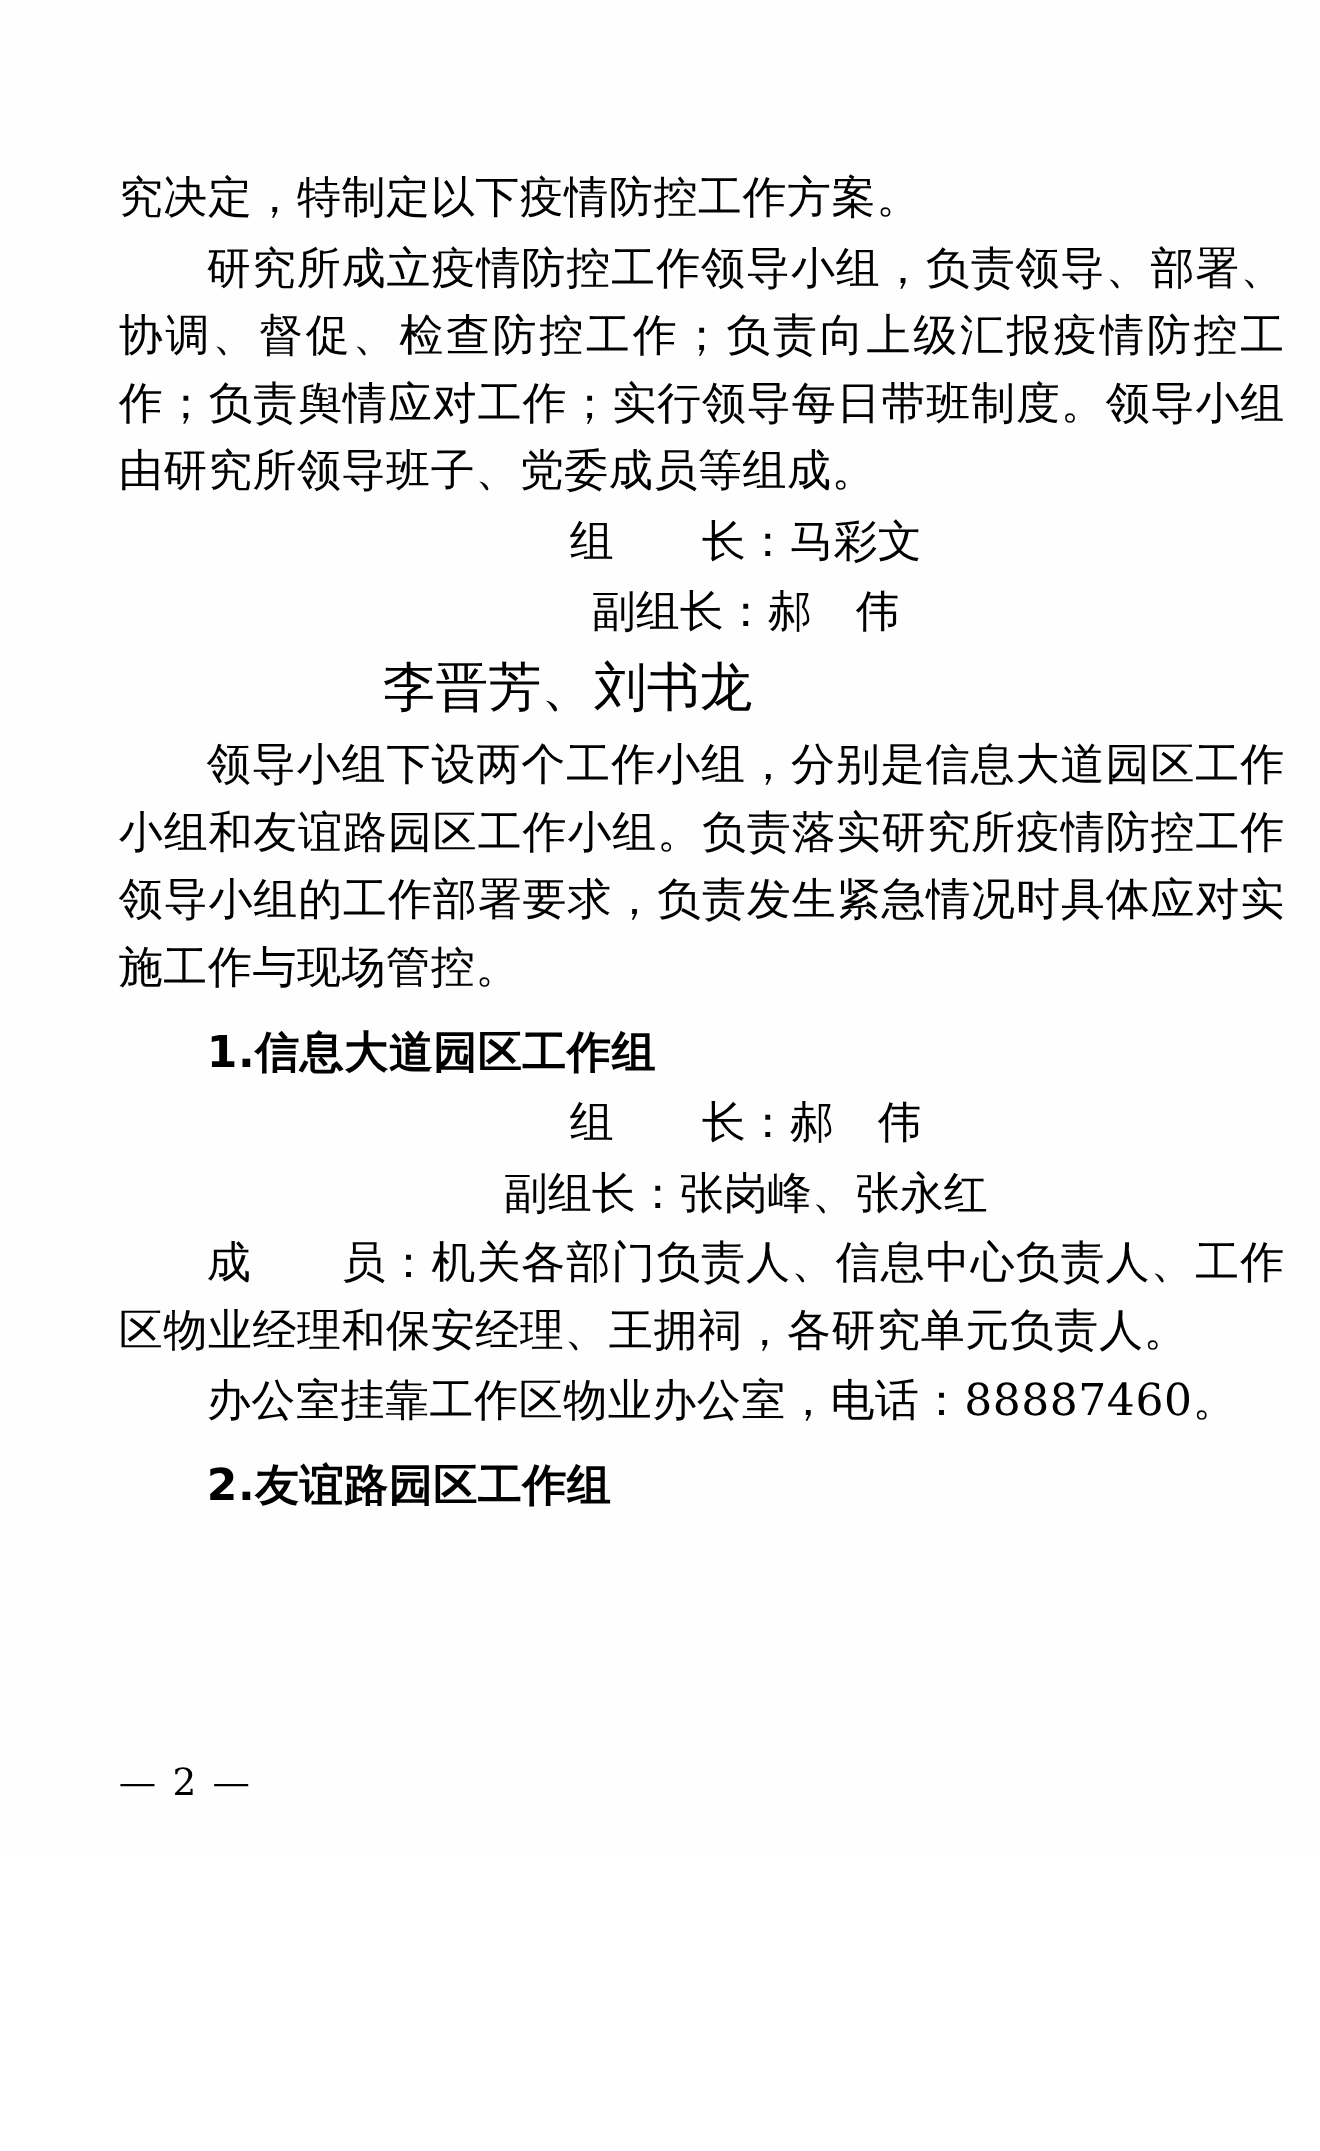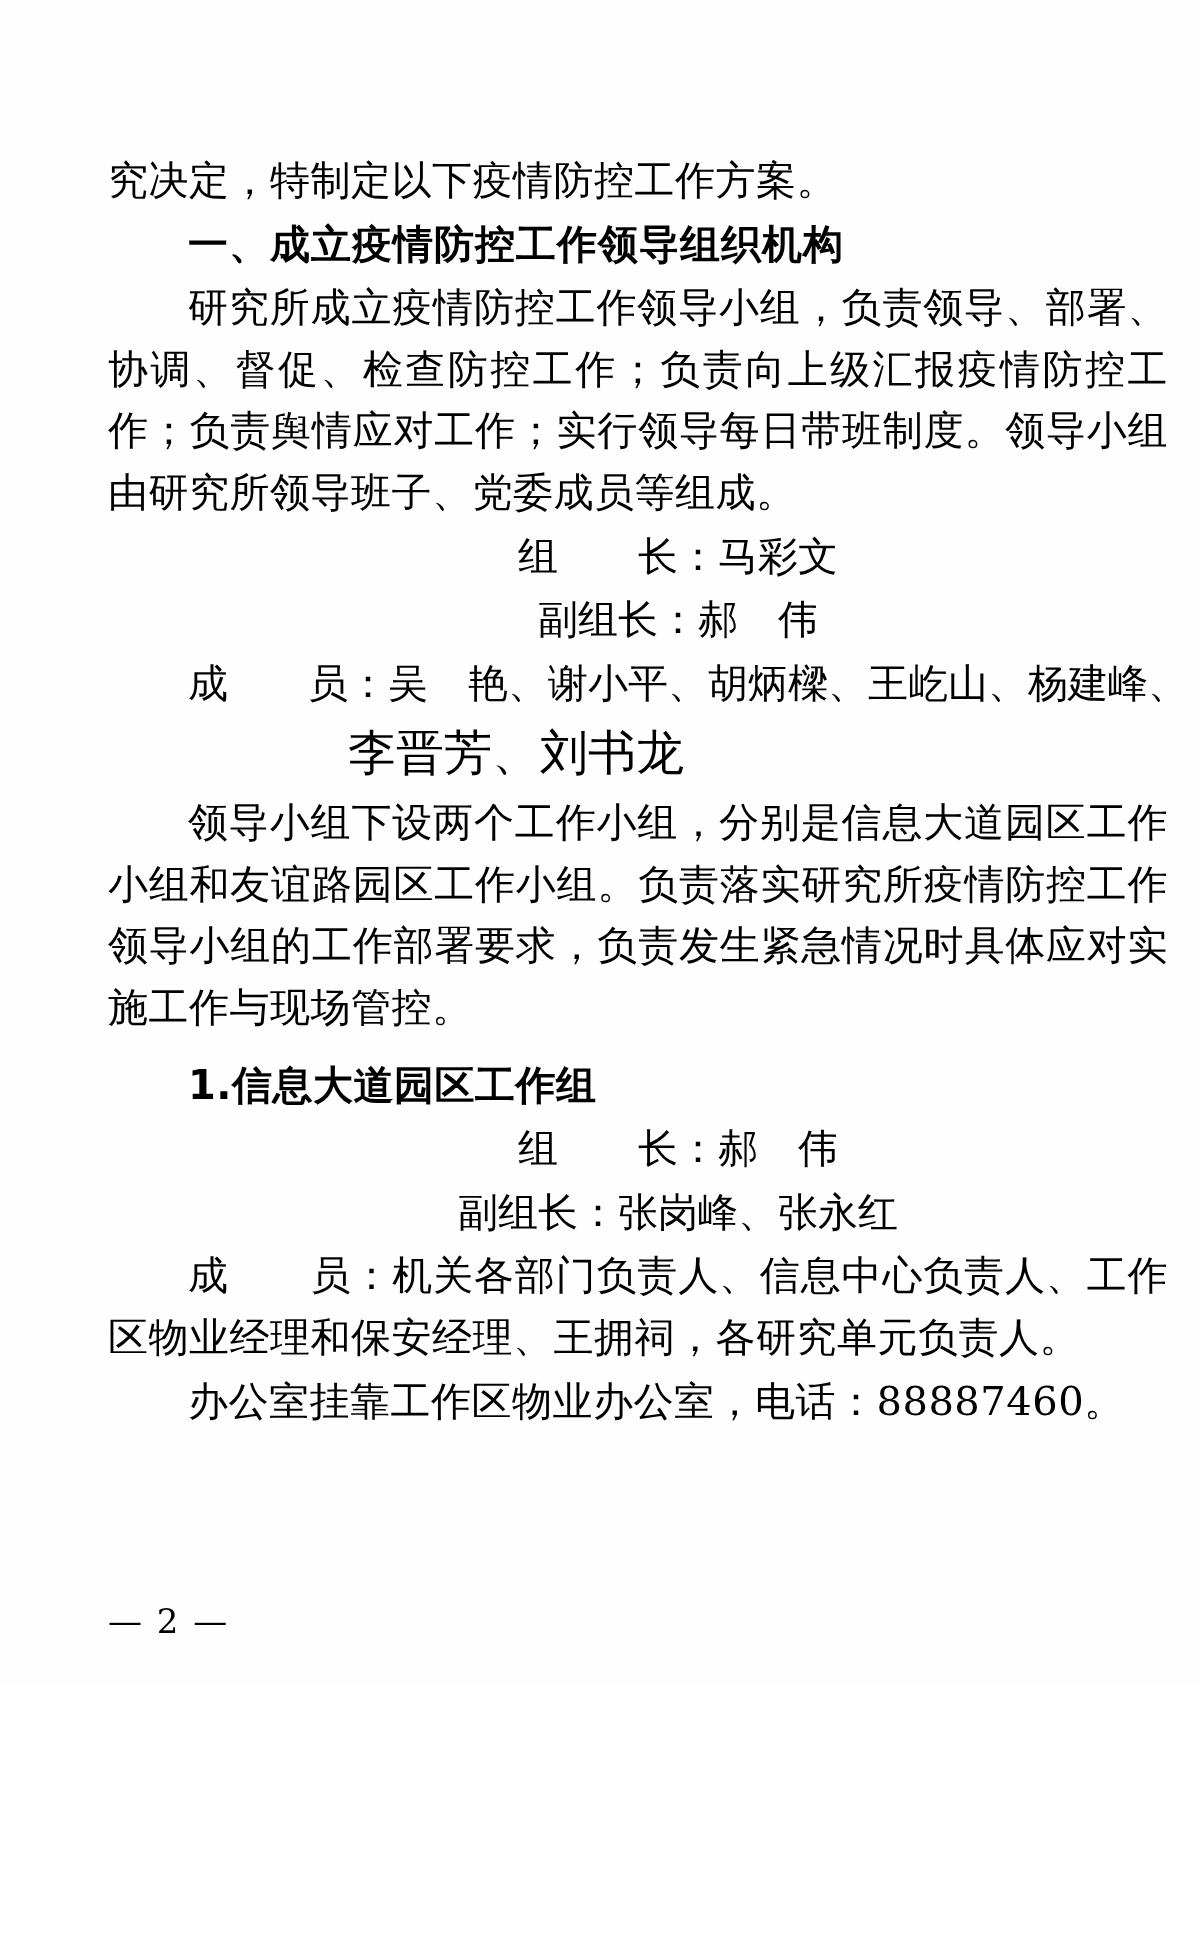--- a/index.html
+++ b/index.html
@@ -85,42 +85,41 @@
   }
 </style>
 </head>
 <body>
 
 <div class="page">
   <div class="doc-body">
 
     <p class="para">究决定，特制定以下疫情防控工作方案。</p>
 
-    <p class="heading">一、成立疫情防控工作领导组织机构</p>
 
     <p class="para indent">研究所成立疫情防控工作领导小组，负责领导、部署、协调、督促、检查防控工作；负责向上级汇报疫情防控工作；负责舆情应对工作；实行领导每日带班制度。领导小组由研究所领导班子、党委成员等组成。</p>
 
     <p class="roster">组　　长：马彩文</p>
 
     <p class="roster">副组长：郝　伟</p>
 
-    <p class="roster">成　　员：吴　艳、谢小平、胡炳樑、王屹山、杨建峰、</p>
 
     <p class="roster-cont">李晋芳、刘书龙</p>
 
     <p class="para indent">领导小组下设两个工作小组，分别是信息大道园区工作小组和友谊路园区工作小组。负责落实研究所疫情防控工作领导小组的工作部署要求，负责发生紧急情况时具体应对实施工作与现场管控。</p>
 
     <p class="subheading">1.信息大道园区工作组</p>
 
     <p class="roster">组　　长：郝　伟</p>
 
     <p class="roster">副组长：张岗峰、张永红</p>
 
     <p class="para indent">成　　员：机关各部门负责人、信息中心负责人、工作区物业经理和保安经理、王拥祠，各研究单元负责人。</p>
 
     <p class="para indent">办公室挂靠工作区物业办公室，电话：88887460。</p>
 
+    <p class="subheading">2.友谊路园区工作组</p>
 
 
   </div>
 
   <div class="page-number">— 2 —</div>
 </div>
 
 </body></html>

